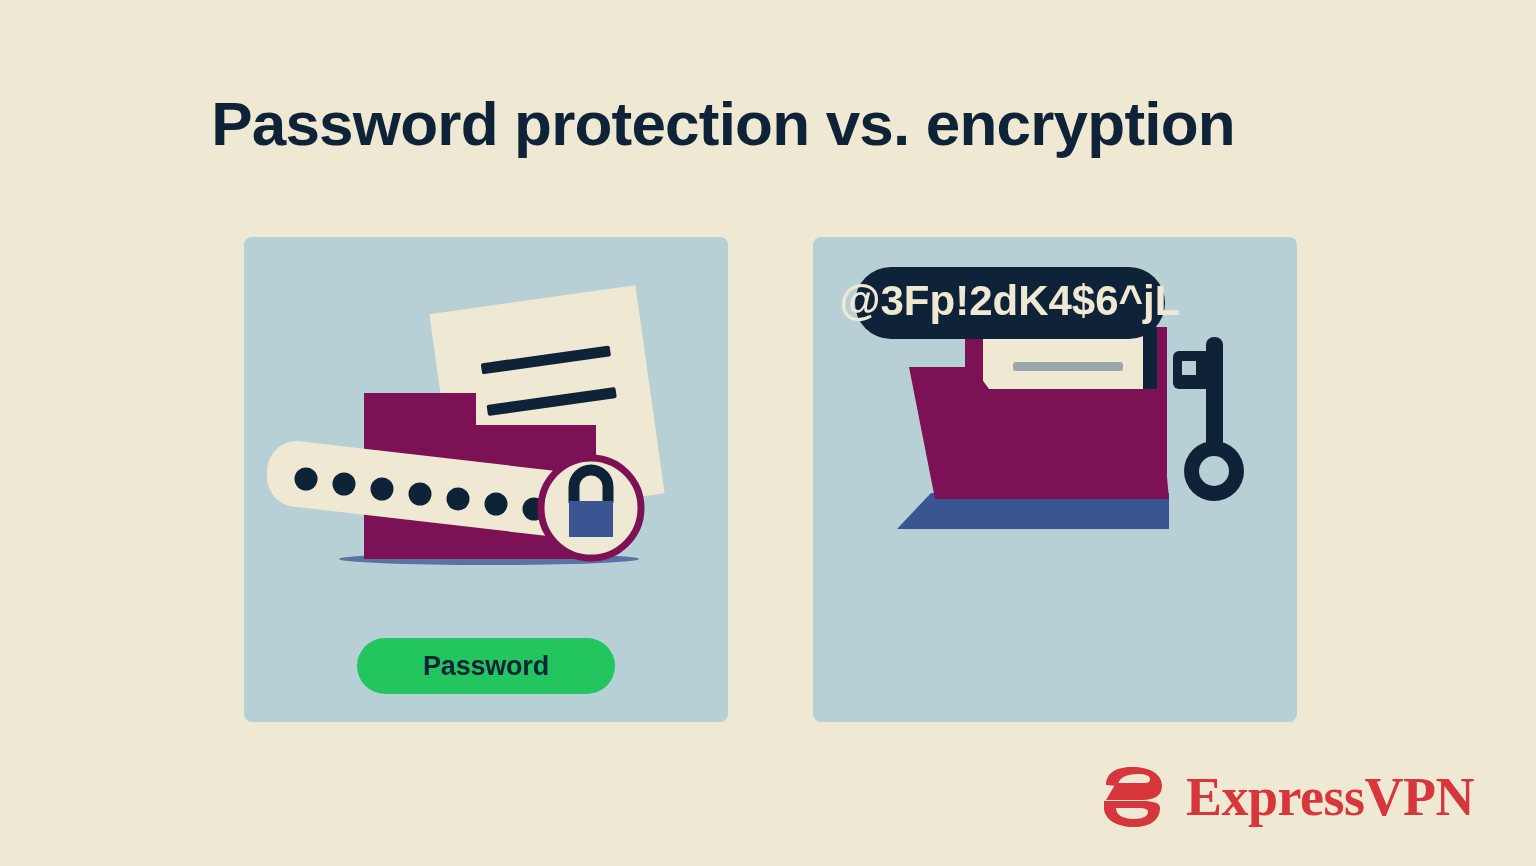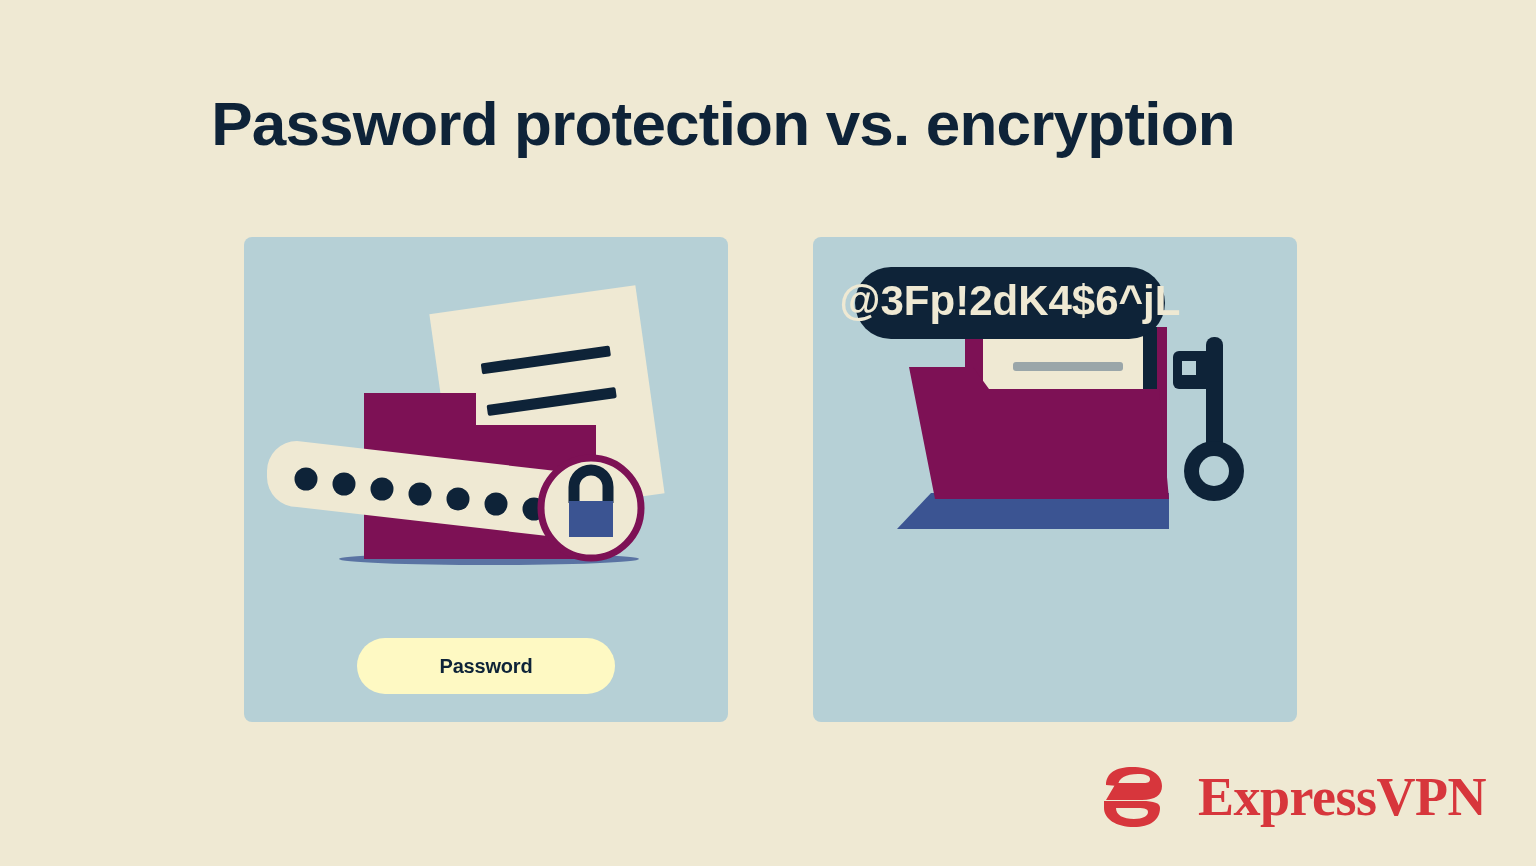--- a/index.html
+++ b/index.html
@@ -61,42 +61,42 @@
   
   .label-pill {
     position: absolute;
     bottom: 28px;
     left: 50%;
     transform: translateX(-50%);
     height: 56px;
     min-width: 258px;
     padding: 0 34px;
     box-sizing: border-box;
-    background: #fef9c3;
+    background: #22c55e;
     border-radius: 28px;
     display: flex;
     align-items: center;
     justify-content: center;
-    font-size: 20px;
+    font-size: 27px;
     font-weight: 700;
     color: #0E2338;
     letter-spacing: -0.2px;
     white-space: nowrap;
   }
 
   
   #brand-logo {
     position: absolute;
     left: 1096px;
     top: 758px;
     width: 340px;
     height: 78px;
     display: flex;
     align-items: center;
-    gap: 28px;
+    gap: 16px;
   }
   #brand-mark { flex: 0 0 auto; }
   #brand-wordmark {
     font-family: "Liberation Serif", serif;
     font-size: 54px;
     font-weight: 700;
     color: #D7363C;
     letter-spacing: -0.5px;
     line-height: 1;
     white-space: nowrap;

